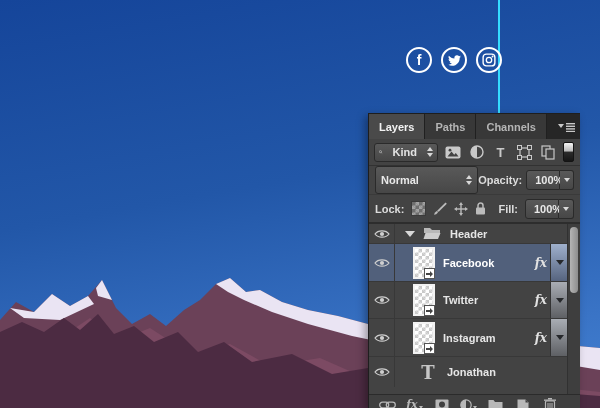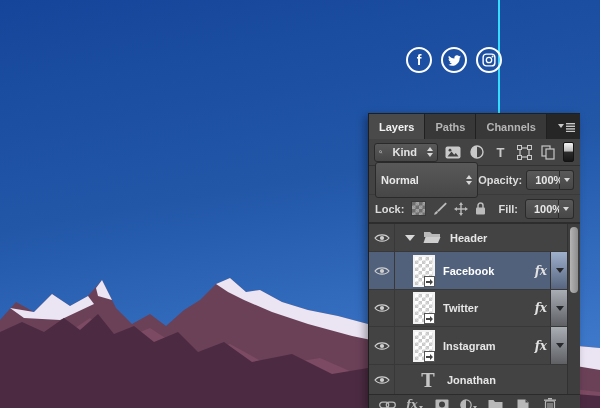--- a/index.html
+++ b/index.html
@@ -30,21 +30,21 @@
   .kind-select{width:64px;height:19px;box-sizing:border-box;border:1px solid #2a2a2a;border-radius:3px;
                background:linear-gradient(#595959,#474747);display:flex;align-items:center;
                padding:0 4px;gap:10px;font-weight:bold;color:#e4e4e4;}
   .ficon{width:20px;height:16px;display:flex;align-items:center;justify-content:center;color:#c9c9c9;}
   .t-glyph{font:bold 13px "Liberation Sans",sans-serif;color:#c9c9c9;}
   .toggle{margin-left:auto;width:10px;height:18px;border-radius:2px;border:1px solid #141414;
           background:linear-gradient(#f4f4f4,#b9b9b9 45%,#2c2c2c 50%,#161616);}
   
   .blend-row{height:28px;display:flex;align-items:center;padding:0 6px;
              border-bottom:1px solid #3a3a3a;}
-  .blend-select{width:112px;height:36px;box-sizing:border-box;border:1px solid #2a2a2a;border-radius:3px;
+  .blend-select{width:112px;height:28px;box-sizing:border-box;border:1px solid #2a2a2a;border-radius:3px;
                 background:linear-gradient(#595959,#474747);display:flex;align-items:center;
                 padding:0 5px;font-weight:bold;color:#e8e8e8;}
   .stepper{display:flex;flex-direction:column;gap:2px;margin-left:auto;}
   .tri-up{width:0;height:0;border-left:3px solid transparent;border-right:3px solid transparent;
           border-bottom:4px solid #d8d8d8;}
   .tri-dn{width:0;height:0;border-left:3px solid transparent;border-right:3px solid transparent;
           border-top:4px solid #d8d8d8;}
   .row-label{font-weight:bold;color:#dcdcdc;text-align:center;}
   .value-box{width:34px;height:20px;box-sizing:border-box;margin-left:4px;border:1px solid #2a2a2a;
              border-radius:3px 0 0 3px;background:linear-gradient(#595959,#474747);
@@ -236,21 +236,21 @@
       </span>
       <span class="row-label ml-auto">Fill:</span>
       <div class="value-box" style="margin-left:0">100%</div>
       <div class="value-btn" style="margin-left:-7px">
         <span class="tri-dn"></span>
       </div>
     </div>
 
     <div class="layer-list">
 
-      <div class="lrow" style="height:28px">
+      <div class="lrow" style="height:20px">
         <div class="eye-col">
           <svg width="16" height="10" viewBox="0 0 16 10">
             <path d="M1,5 C4,0.8 12,0.8 15,5 C12,9.2 4,9.2 1,5 Z" fill="none" stroke="#cfcfcf" stroke-width="1.2"></path>
             <circle cx="8" cy="5" r="2.1" fill="#cfcfcf"></circle>
           </svg>
         </div>
         <div class="rcontent">
           <span class="disc"></span>
           <svg width="19" height="13" viewBox="0 0 19 13">
             <path fill="#b9b9b9" d="M1,1 h6 l2,2 h8 v3 H1 Z"></path>

